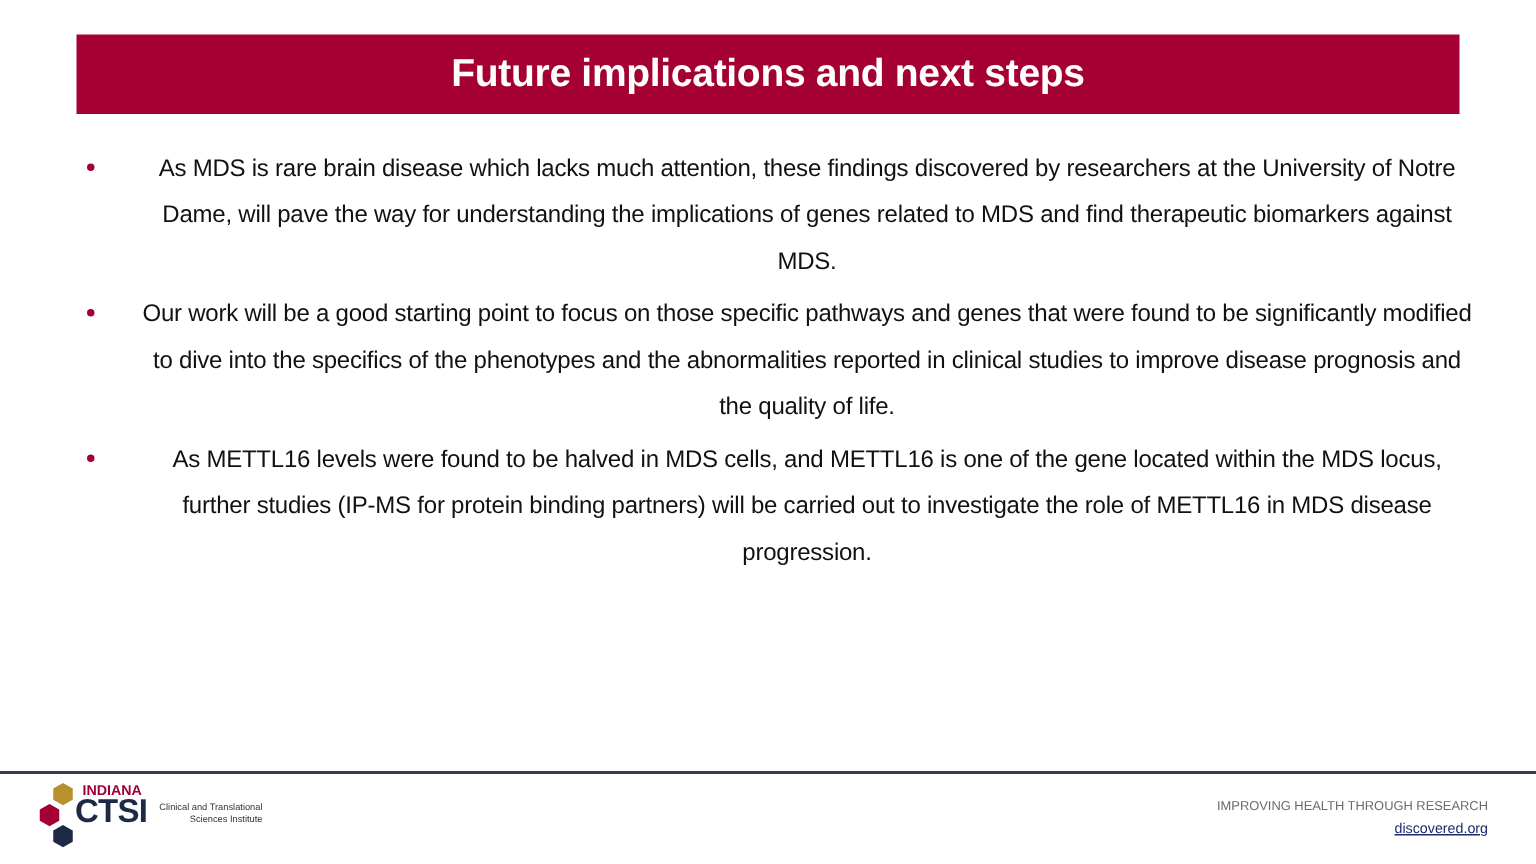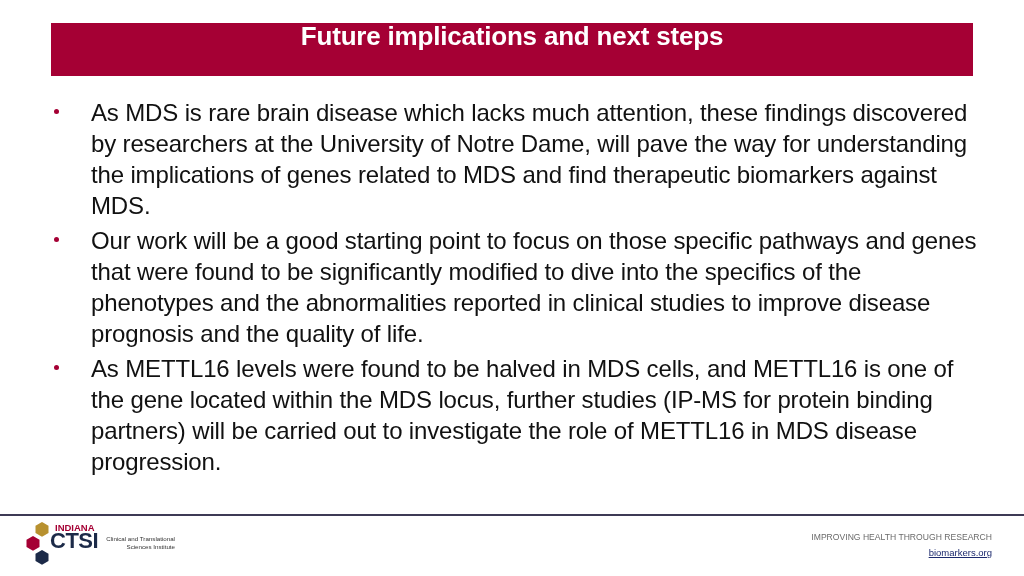--- a/index.html
+++ b/index.html
@@ -18,21 +18,21 @@
       background: #ffffff;
     }
     .title-bar {
       position: absolute;
       left: 51px;
       top: 23px;
       width: 922px;
       height: 53px;
       background: #a50034;
       display: flex;
-      align-items: flex-start;
+      align-items: center;
       justify-content: center;
     }
     .title-text {
       color: #ffffff;
       font-family: "Liberation Sans", "DejaVu Sans", sans-serif;
       font-weight: bold;
       font-size: 26px;
       letter-spacing: -0.2px;
       margin-top: -2px;
     }
@@ -42,25 +42,26 @@
       top: 97px;
       width: 935px;
       margin: 0;
       padding: 0;
       list-style: none;
     }
     .bullet-item {
       position: relative;
       padding-left: 41px;
       margin-bottom: 4px;
-      font-size: 24px;
+      font-size: 16px;
       line-height: 31px;
       color: #111111;
       font-family: "Liberation Sans", "DejaVu Sans", sans-serif;
       letter-spacing: -0.15px;
+      text-align: center;
     }
     .bullet-dot {
       position: absolute;
       left: 4px;
       top: 0;
       width: 12px;
       color: #a50034;
       font-size: 14px;
       line-height: 31px;
     }
@@ -179,15 +180,15 @@
     </svg>
     <span class="logo-indiana">INDIANA</span>
     <span class="logo-ctsi">CTSI</span>
     <div class="logo-sub">
       <div>Clinical and Translational</div>
       <div>Sciences Institute</div>
     </div>
   </div>
 
   <div class="tagline">IMPROVING HEALTH THROUGH RESEARCH</div>
-  <a class="site-link">biomarkers.org</a>
+  <a class="site-link">discovered.org</a>
 
 </div>
 
 </body></html>

